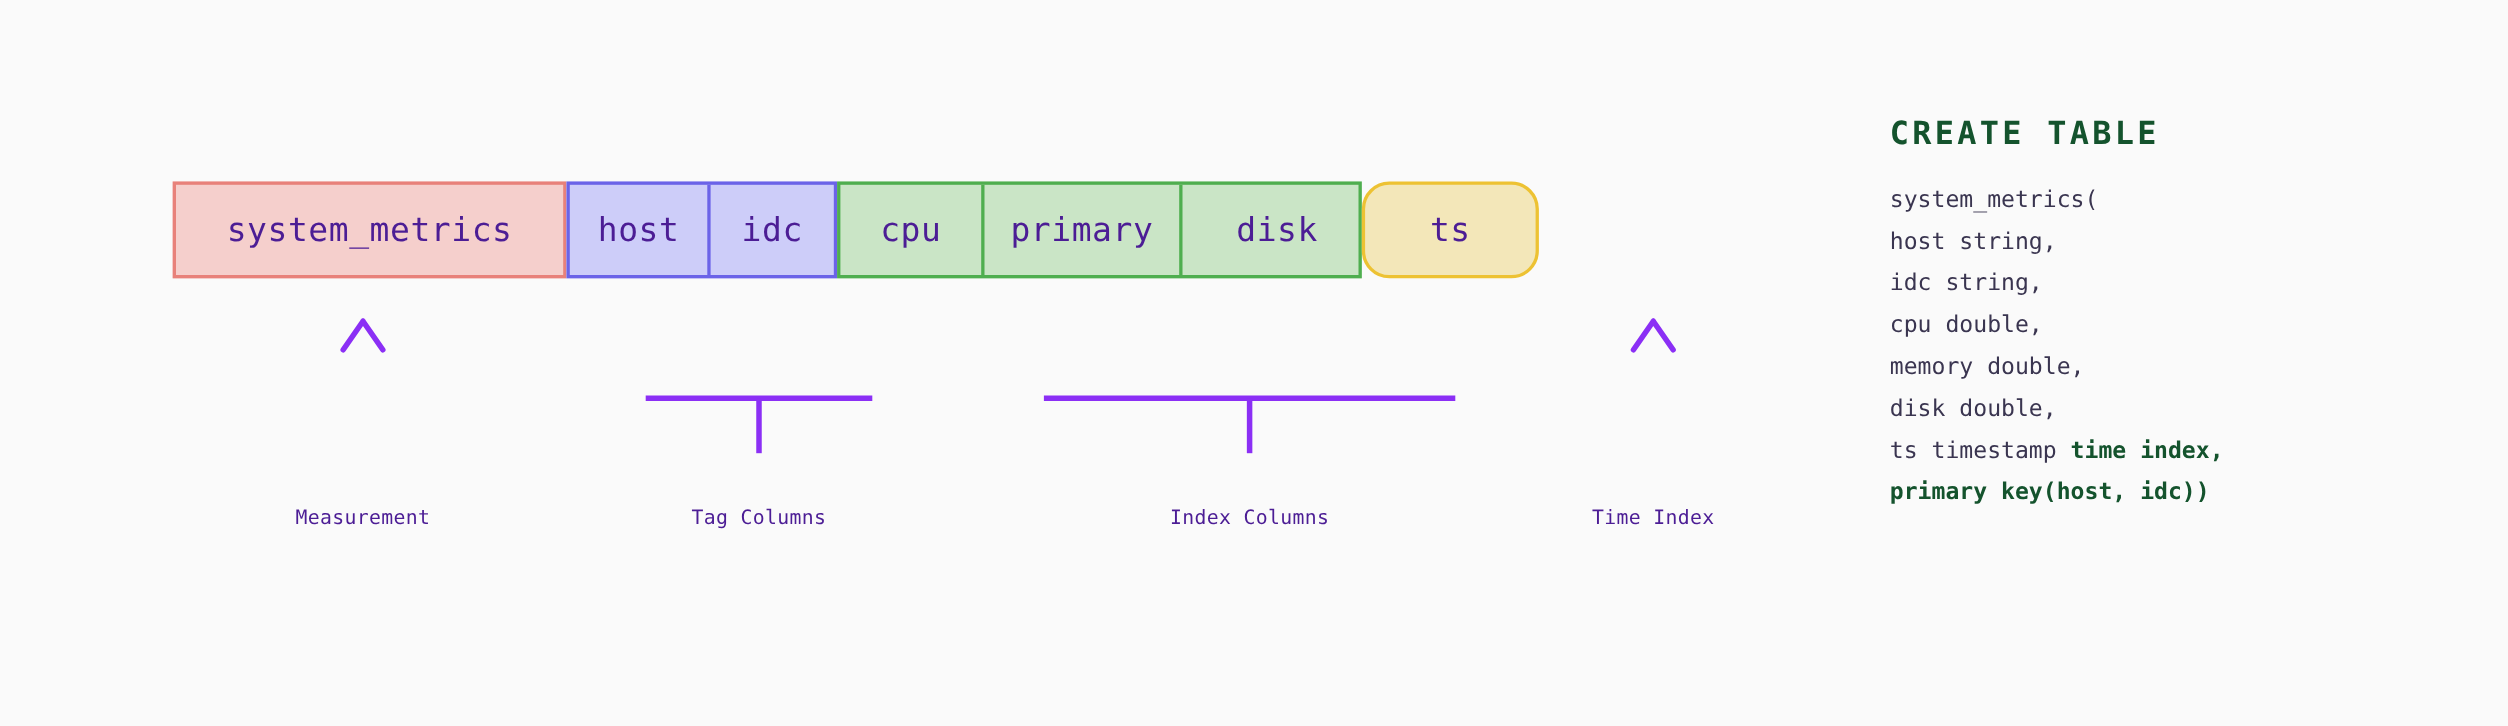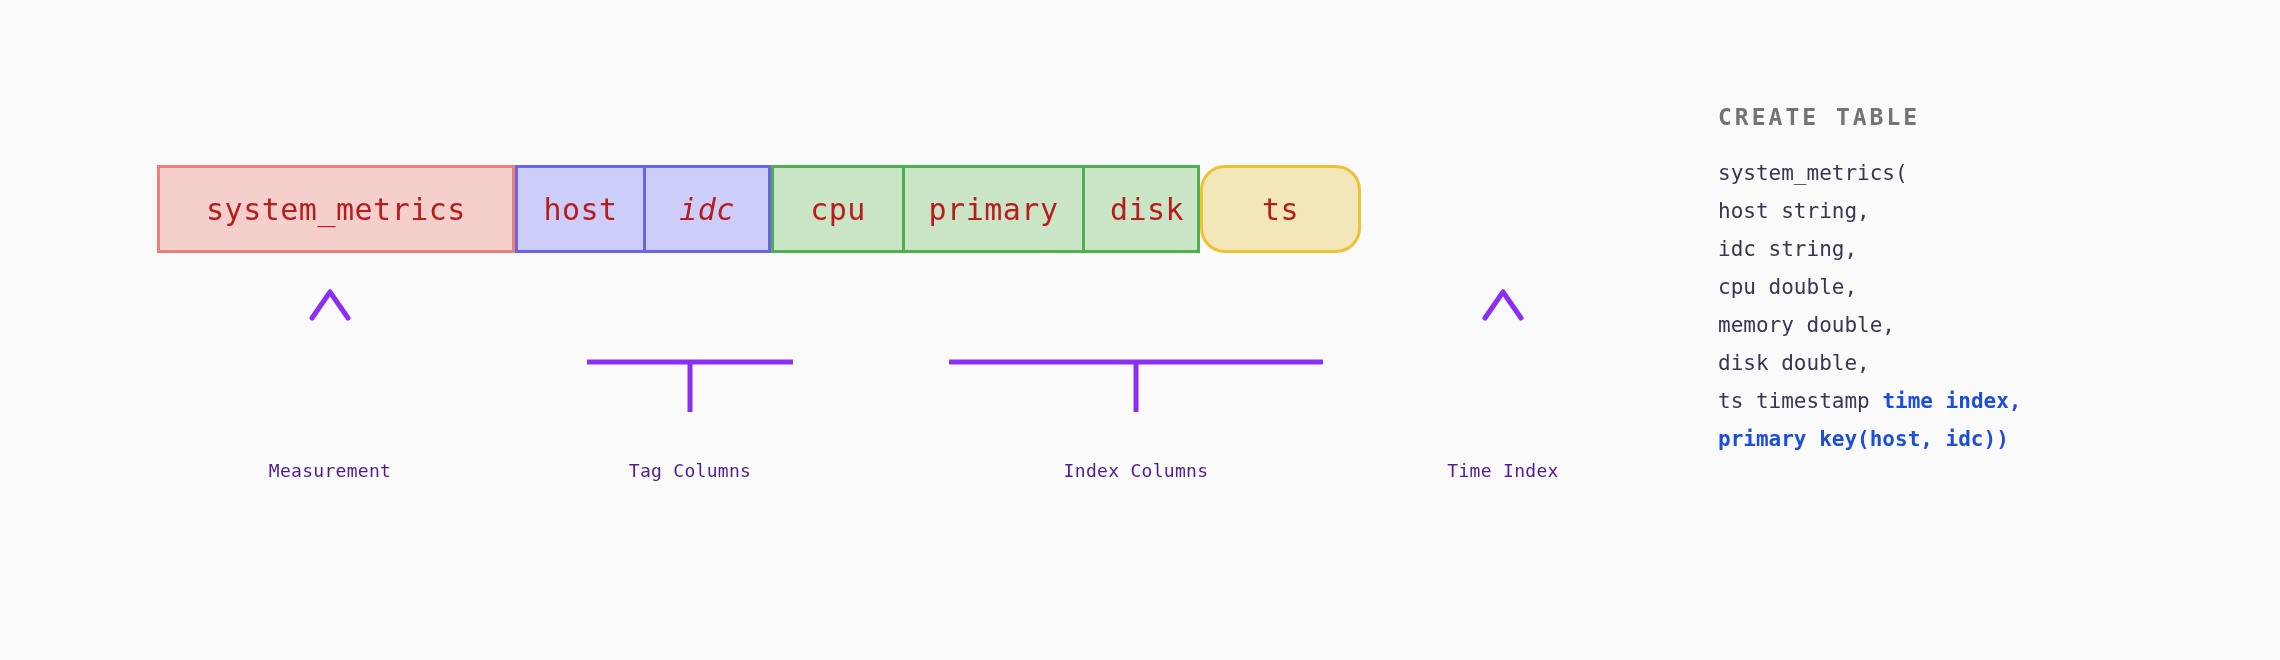--- a/index.html
+++ b/index.html
@@ -33,38 +33,38 @@
     display: flex;
     box-sizing: border-box;
   }
   .cell {
     box-sizing: border-box;
     display: flex;
     align-items: center;
     justify-content: center;
     font-family: "DejaVu Sans Mono", monospace;
     font-size: 30px;
-    color: #b91c1c;
+    color: #4c1d95;
     letter-spacing: 0.5px;
     white-space: nowrap;
   }
   .grp-measurement { border: 3px solid #e8817a; background: #f5cfcc; }
   .grp-tag         { border: 3px solid #6b63e8; background: #cdcdf9; }
   .grp-field       { border: 3px solid #4fae4f; background: #cae5c6; }
   .grp-time        { border: 3px solid #edc233; background: #f3e7b9; }
 
   .grp-tag .cell + .cell   { border-left: 3px solid #6b63e8; }
   .grp-field .cell + .cell { border-left: 3px solid #4fae4f; }
 
   .w-measurement { width: 352px; }
   .w-host   { width: 125px; }
-  .w-idc    { width: 125px; font-style: italic; }
+  .w-idc    { width: 115px; }
   .w-cpu    { width: 128px; }
   .w-memory { width: 180px; }
-  .w-disk   { width: 115px; padding-left: 12px; }
+  .w-disk   { width: 163px; padding-left: 12px; }
   .w-ts     { width: 155px; }
 
   
   #connectors {
     position: absolute;
     left: 0;
     top: 0;
     width: 2280px;
     height: 660px;
     pointer-events: none;
@@ -83,37 +83,37 @@
 
   
   #sql-panel {
     position: absolute;
     left: 1718px;
     top: 104px;
     width: 520px;
   }
   #sql-title {
     font-family: "DejaVu Sans Mono", monospace;
-    font-size: 23px;
+    font-size: 29px;
     font-weight: bold;
-    color: #737373;
+    color: #14532d;
     letter-spacing: 3px;
     margin: 0 0 24px 0;
     white-space: nowrap;
   }
   #sql-body {
     font-family: "DejaVu Sans Mono", monospace;
     font-size: 21px;
     line-height: 38px;
     color: #3a3550;
     white-space: pre;
   }
   #sql-body .kw {
     font-weight: bold;
-    color: #1d4ed8;
+    color: #14532d;
   }
   .sql-line { white-space: pre; }
 </style>
 </head>
 <body style="background: rgb(250, 250, 250);">
 
 <div id="stage" style="background: rgb(250, 250, 250);">
 
   <div class="schema-row">
 

